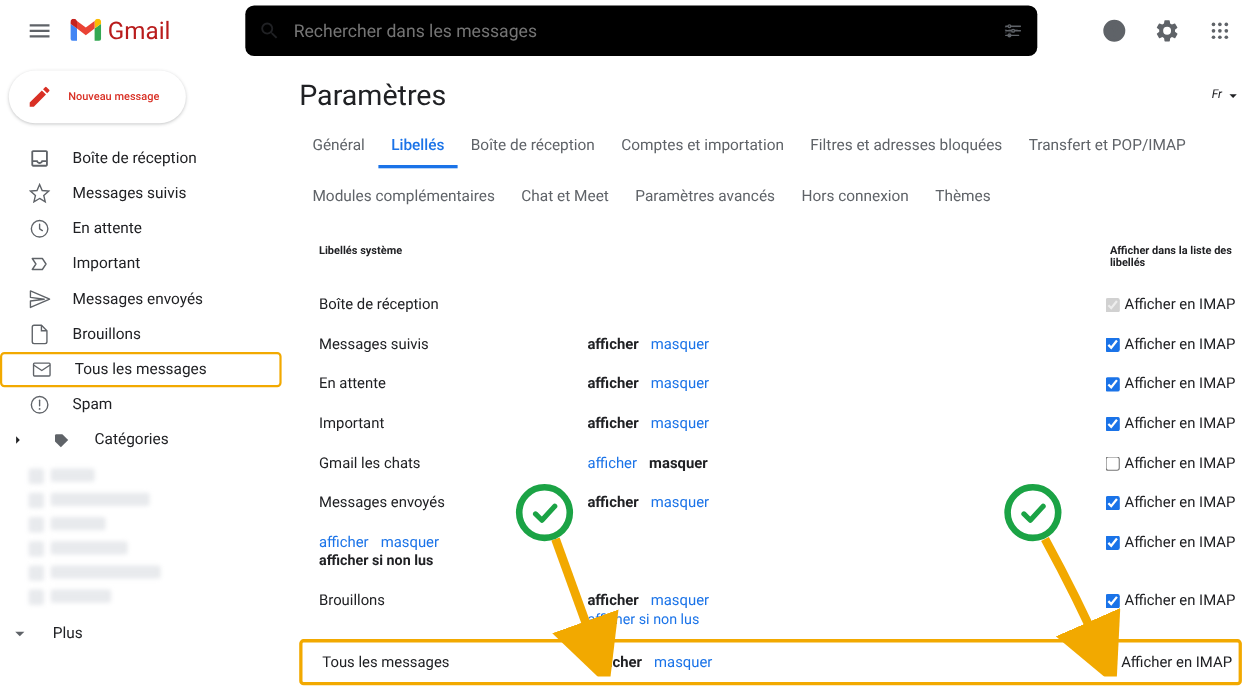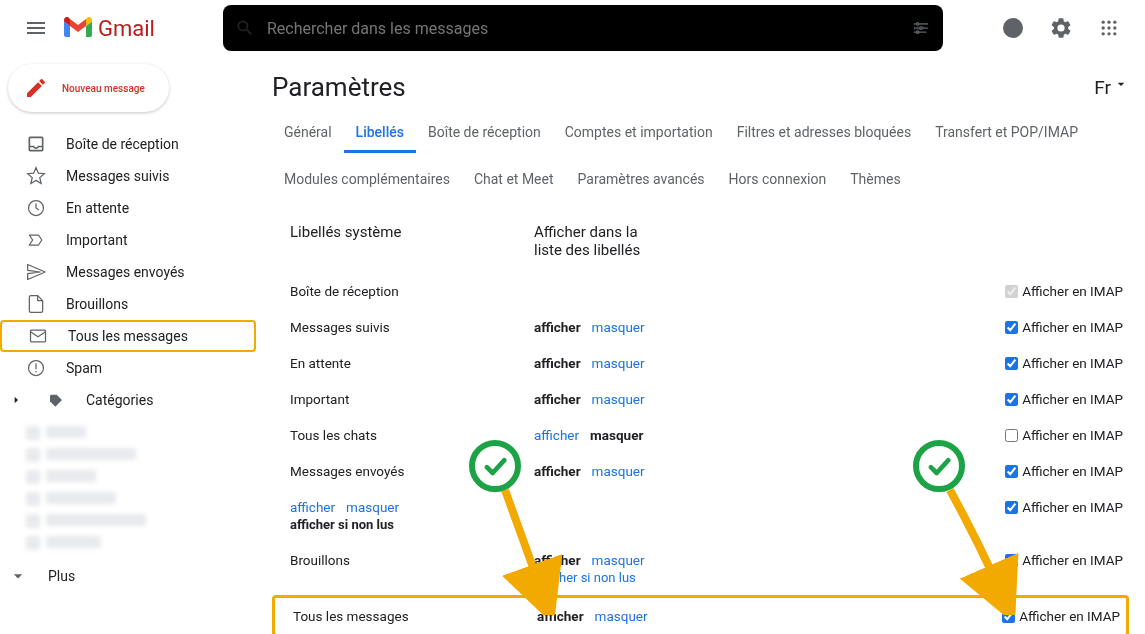--- a/index.html
+++ b/index.html
@@ -25,28 +25,28 @@
 .nav-item.highlighted { border: 2px solid #f2a900; border-radius: 4px; }
 .nav-item.expander { padding-left: 8px; }
 .blurred-labels { margin: 10px 0 0 26px; }
 .blur-row { display: flex; gap: 6px; margin-bottom: 8px; }
 .blur-box { background: #e8eaed; border-radius: 2px; filter: blur(2px); }
 
 
 .main { flex: 1; padding: 16px 16px 0 16px; overflow-y: auto; }
 .settings-header { display: flex; align-items: center; justify-content: space-between; margin-bottom: 12px; }
 .settings-header h1 { font-size: 26px; font-weight: 400; }
-.lang-menu { display: flex; align-items: flex-start; gap: 2px; cursor: pointer; font-size: 19px; }
+.lang-menu { display: flex; align-items: flex-start; gap: 2px; cursor: pointer; font-size: 11px; font-style: italic; }
 .tabs { display: flex; flex-wrap: wrap; gap: 0; margin-bottom: 8px; border-bottom: none; }
 .tab { padding: 10px 12px; color: #5f6368; cursor: pointer; font-size: 14px; }
 .tab.active { color: #1a73e8; border-bottom: 3px solid #1a73e8; font-weight: 500; }
 .tabs-row2 { display: flex; flex-wrap: wrap; margin-bottom: 20px; }
 
 .labels-table { width: 100%; }
-.table-header { display: flex; font-weight: 400; font-size: 15px; padding: 6px 0 14px 18px; }
+.table-header { display: flex; font-weight: 700; font-size: 10px; padding: 6px 0 14px 18px; justify-content: space-between; }
 .col-name { width: 244px; }
 .col-show { width: 450px; }
 .table-row { display: flex; align-items: flex-start; padding: 10px 0 10px 18px; font-size: 13.5px; }
 .table-row.highlighted { border: 3px solid #f2a900; border-radius: 4px; }
 .row-name { width: 244px; }
 .row-show { width: 440px; display: flex; flex-direction: column; gap: 2px; }
 .show-links { display: flex; gap: 11px; }
 .show-links .bold { font-weight: 700; color: #202124; }
 .show-links .link { color: #1a73e8; cursor: pointer; }
 .show-sub { font-weight: 700; font-size: 13px; }
@@ -326,21 +326,21 @@
                 <span class="bold">afficher</span>
                 <span class="link">masquer</span>
               </div>
             </div>
             <div class="row-imap">
               <input type="checkbox" checked="" style="">
               <span>Afficher en IMAP</span>
             </div>
           </div>
           <div class="table-row">
-            <div class="row-name">Tous les chats</div>
+            <div class="row-name">Gmail les chats</div>
             <div class="row-show">
               <div class="show-links">
                 <span class="link">afficher</span>
                 <span class="bold">masquer</span>
               </div>
             </div>
             <div class="row-imap">
               <input type="checkbox" style="">
               <span>Afficher en IMAP</span>
             </div>

